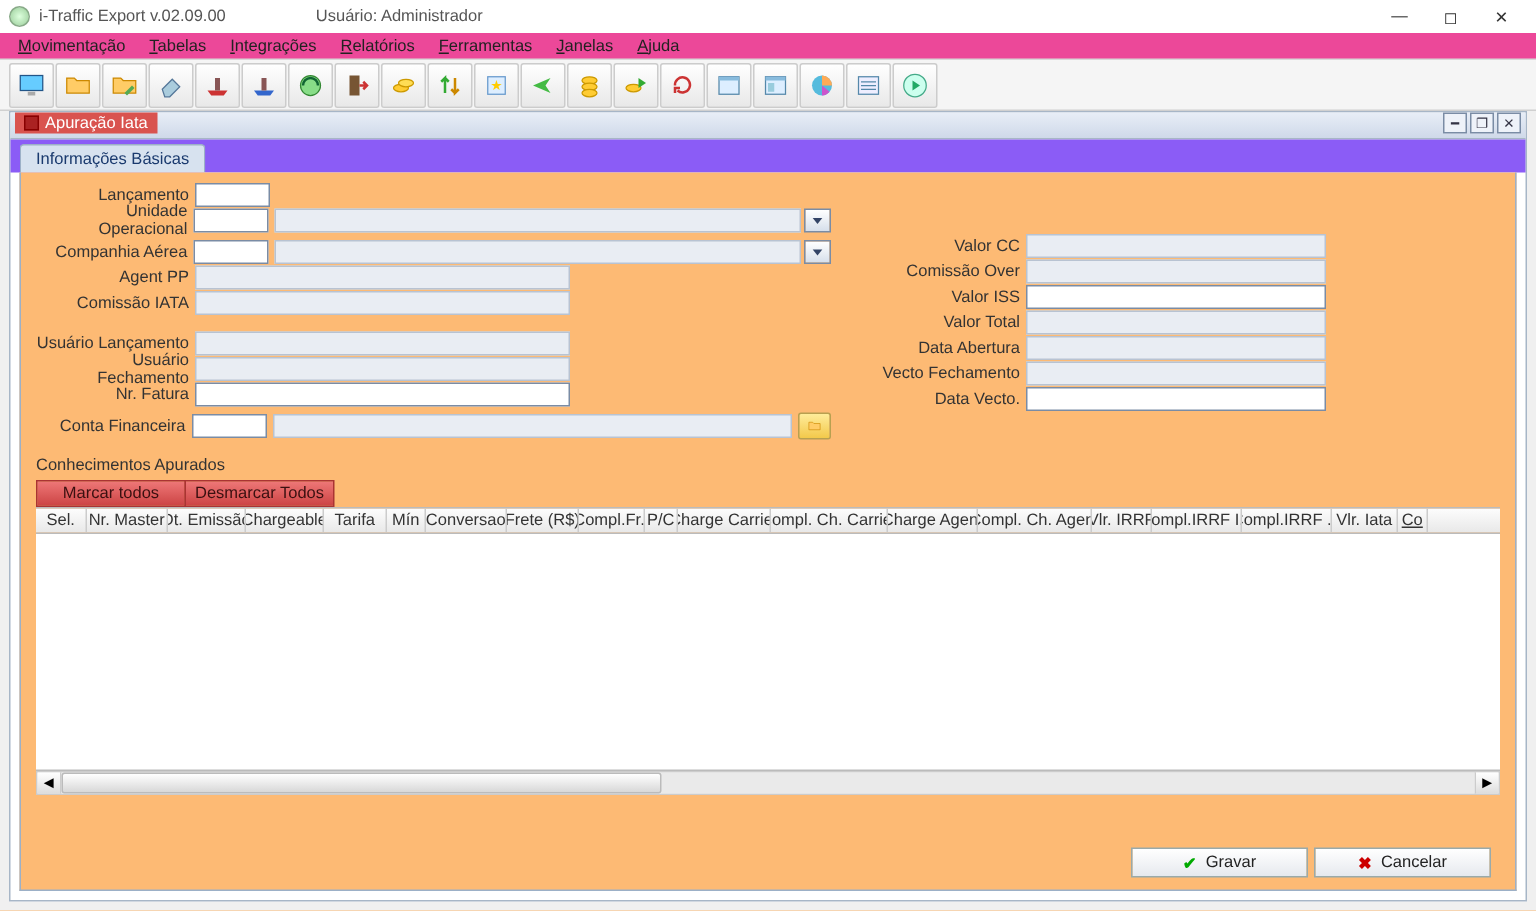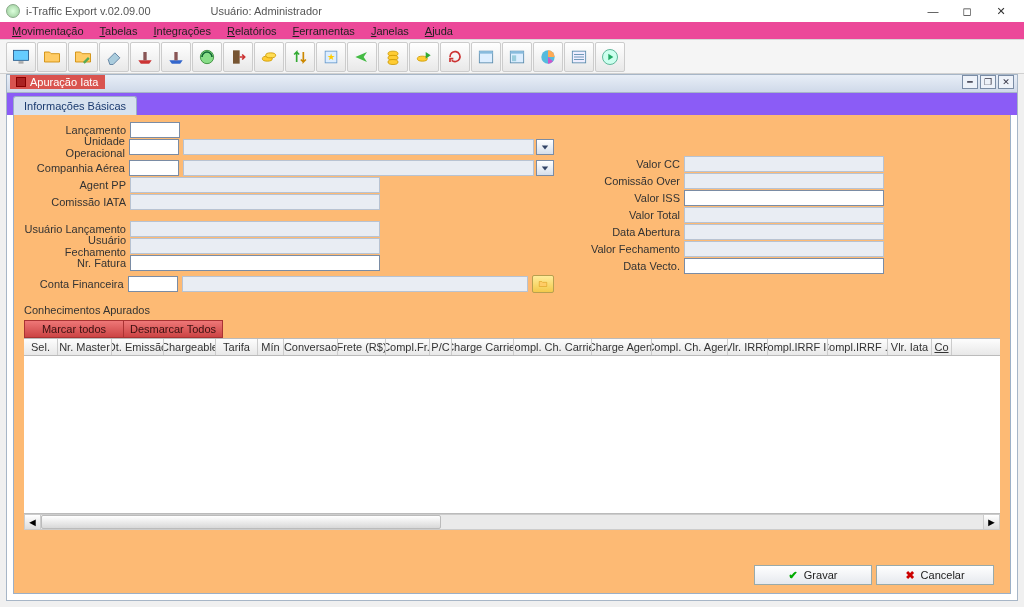--- a/index.html
+++ b/index.html
@@ -309,21 +309,21 @@
           </div>
         <div class="field-row">
             <div class="label-r">Valor Total</div>
             <input class="input-m input-ro" style="">
           </div>
         <div class="field-row">
             <div class="label-r">Data Abertura</div>
             <input class="input-m input-ro" style="">
           </div>
         <div class="field-row">
-            <div class="label-r">Valor Fechamento</div>
+            <div class="label-r">Vecto Fechamento</div>
             <input class="input-m input-ro" style="">
           </div>
         <div class="field-row">
             <div class="label-r">Data Vecto.</div>
             <input class="input-m" style="">
           </div>
       </div>
     </div>
 
     <div class="section-label">Conhecimentos Apurados</div>

